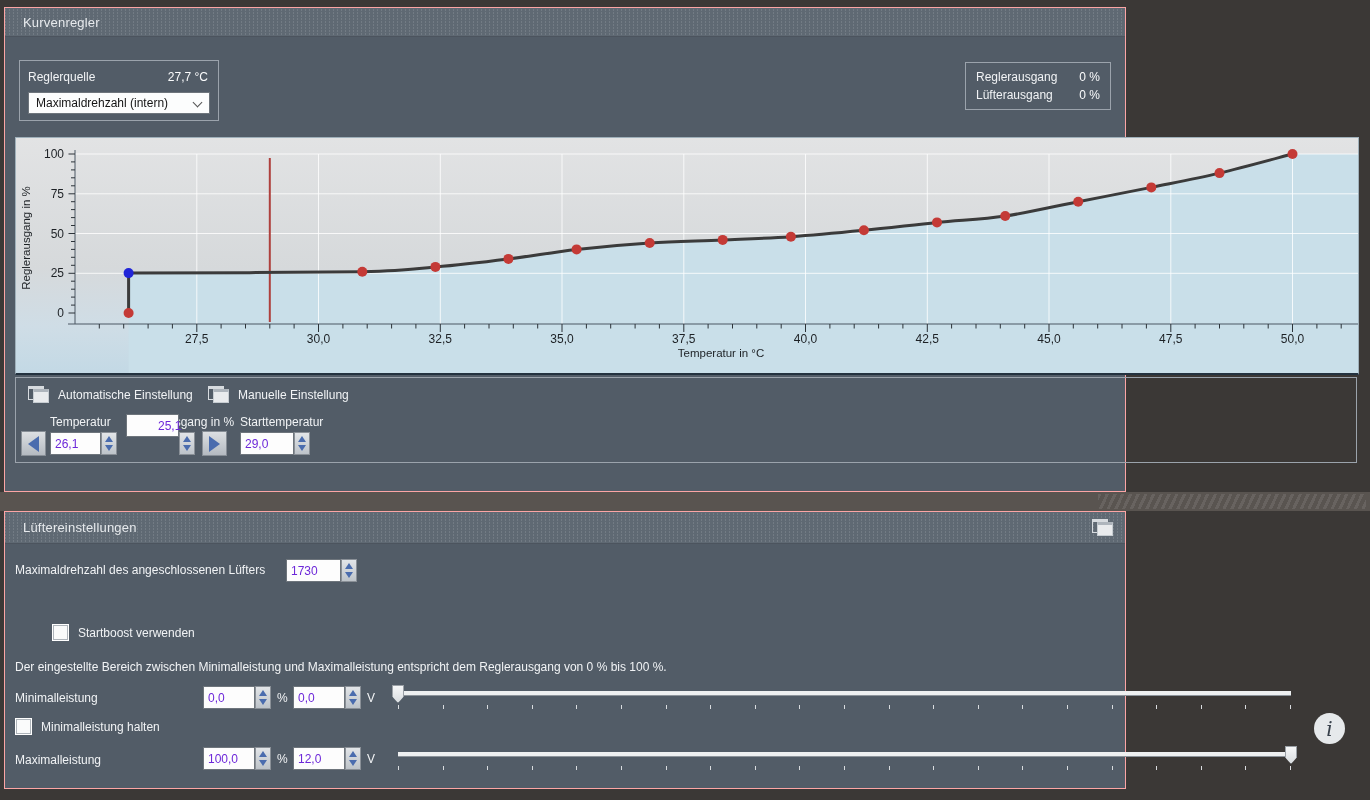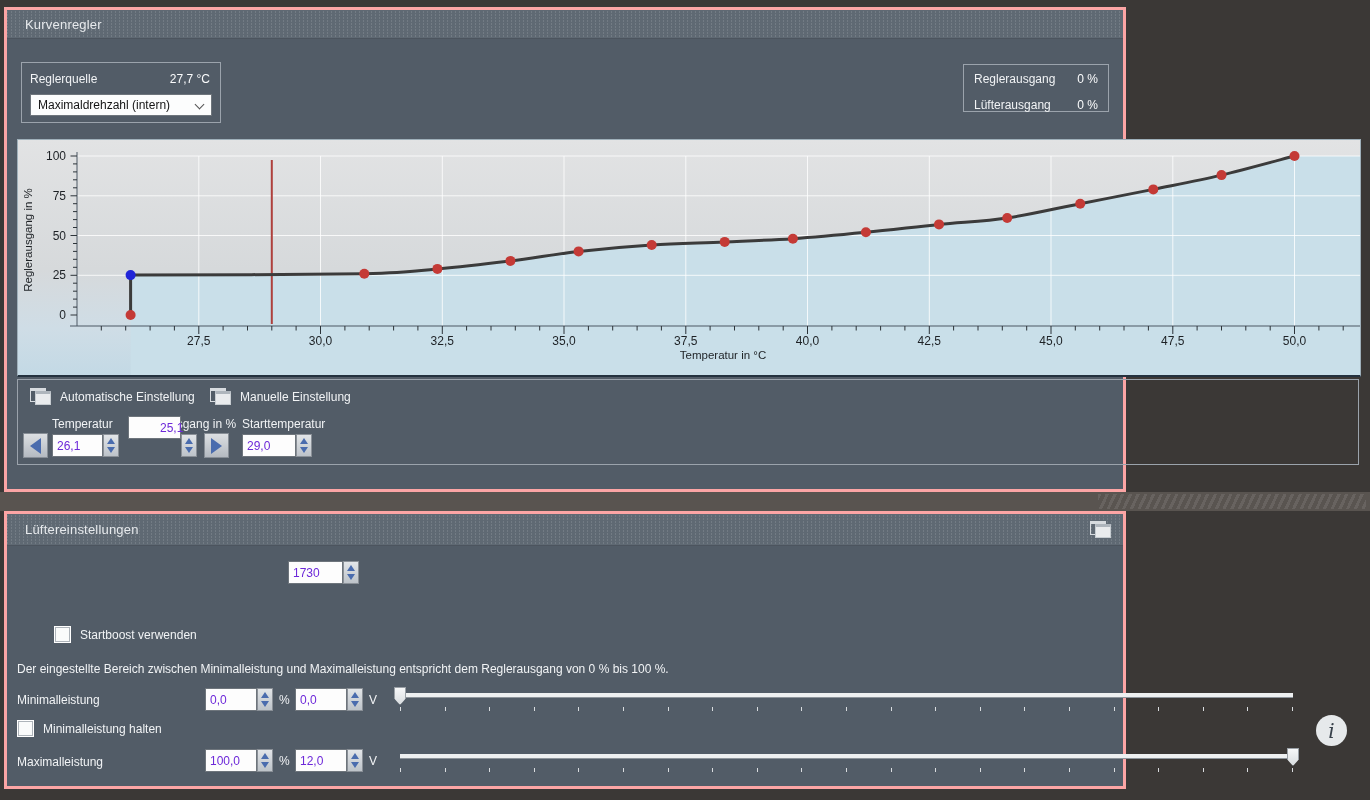--- a/index.html
+++ b/index.html
@@ -1,17 +1,17 @@
 <!DOCTYPE html>
 <html><head>
 <meta charset="utf-8">
 <style>
   html,body{margin:0;padding:0;}
   .page{position:relative;width:1370px;height:800px;background:#3b3836;font-family:"Liberation Sans",sans-serif;overflow:hidden;}
-  .panel{position:absolute;left:4px;width:1122px;background:#525c67;border:3px solid #fca5a5;box-sizing:border-box;}
+  .panel{position:absolute;left:4px;width:1122px;background:#525c67;border:1px solid #fca5a5;box-sizing:border-box;}
   .panel-kurven{top:7px;height:485px;}
   .panel-luefter{top:511px;height:278px;}
   .titlebar{position:absolute;top:0;left:0;right:0;background-color:#5f6973;
     background-image:
       repeating-linear-gradient(180deg,#5f6973 0 1px,transparent 1px 3px),
       repeating-linear-gradient(90deg,rgba(255,255,255,.12) 0 1px,transparent 1px 4px);
     border-bottom:1px solid #4c545e;display:flex;align-items:center;}
   .titlebar .title{font-size:13px;color:#e7eaed;margin-left:18px;letter-spacing:.2px;}
   .box{position:absolute;border:1px solid #9ba3ac;box-sizing:border-box;}
   .lbl{font-size:12px;color:#f1f3f5;white-space:nowrap;}
@@ -62,21 +62,21 @@
         <span>Maximaldrehzahl (intern)</span>
         <span class="chev"></span>
       </div>
     </div>
 
     <div class="box" style="right:14px;top:54px;width:146px;height:48px;">
       <div style="position:absolute;left:10px;right:10px;top:7px;display:flex;justify-content:space-between;">
         <span class="lbl">Reglerausgang</span>
         <span class="val">0 %</span>
       </div>
-      <div style="position:absolute;left:10px;right:10px;top:25px;display:flex;justify-content:space-between;margin-top:8px;">
+      <div style="position:absolute;left:10px;right:10px;top:25px;display:flex;justify-content:space-between;">
         <span class="lbl">Lüfterausgang</span>
         <span class="val">0 %</span>
       </div>
     </div>
 
     <div class="chart-wrap">
       <div id="chart"><svg width="1342" height="235" viewBox="0 0 1342 235" xmlns="http://www.w3.org/2000/svg">
             <defs>
               <linearGradient id="bg" x1="0" y1="0" x2="0" y2="1">
         <stop offset="0" stop-color="#e2e3e4"></stop>
@@ -264,20 +264,23 @@
 
   <div class="panel panel-luefter">
     <div class="titlebar" style="height:31px;">
       <span class="title">Lüftereinstellungen</span>
       <span class="winicon" style="position:absolute;right:12px;top:7px;">
           <span class="back"></span>
           <span class="front"></span>
         </span>
     </div>
 
+    <div class="row" style="left:10px;top:46px;height:24px;">
+      <span class="lbl">Maximaldrehzahl des angeschlossenen Lüfters</span>
+    </div>
     <div class="inp" style="position:absolute;left:281px;top:47px;width:55px;">1730</div>
     <div class="spin" style="position:absolute;left:336px;top:47px;">
         <span class="up"></span>
         <span class="down"></span>
       </div>
 
 
     <div class="row" style="left:10px;top:112px;height:17px;padding-left:37px;">
       <span class="cb"></span>
       <span class="lbl" style="margin-left:9px;">Startboost verwenden</span>

